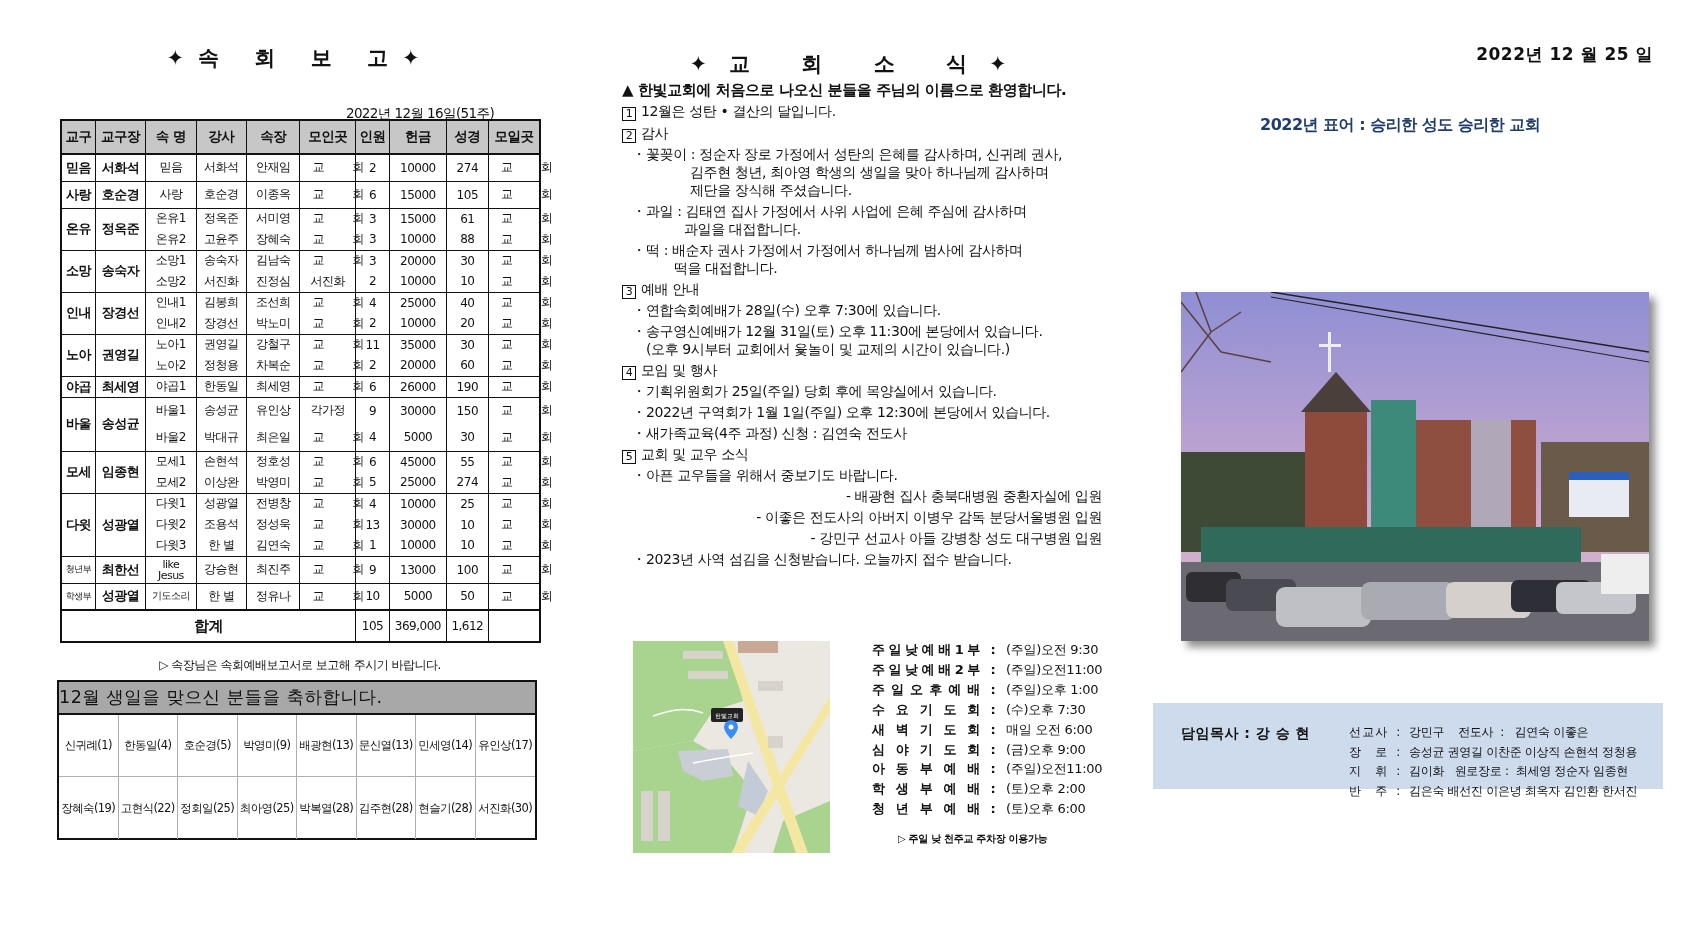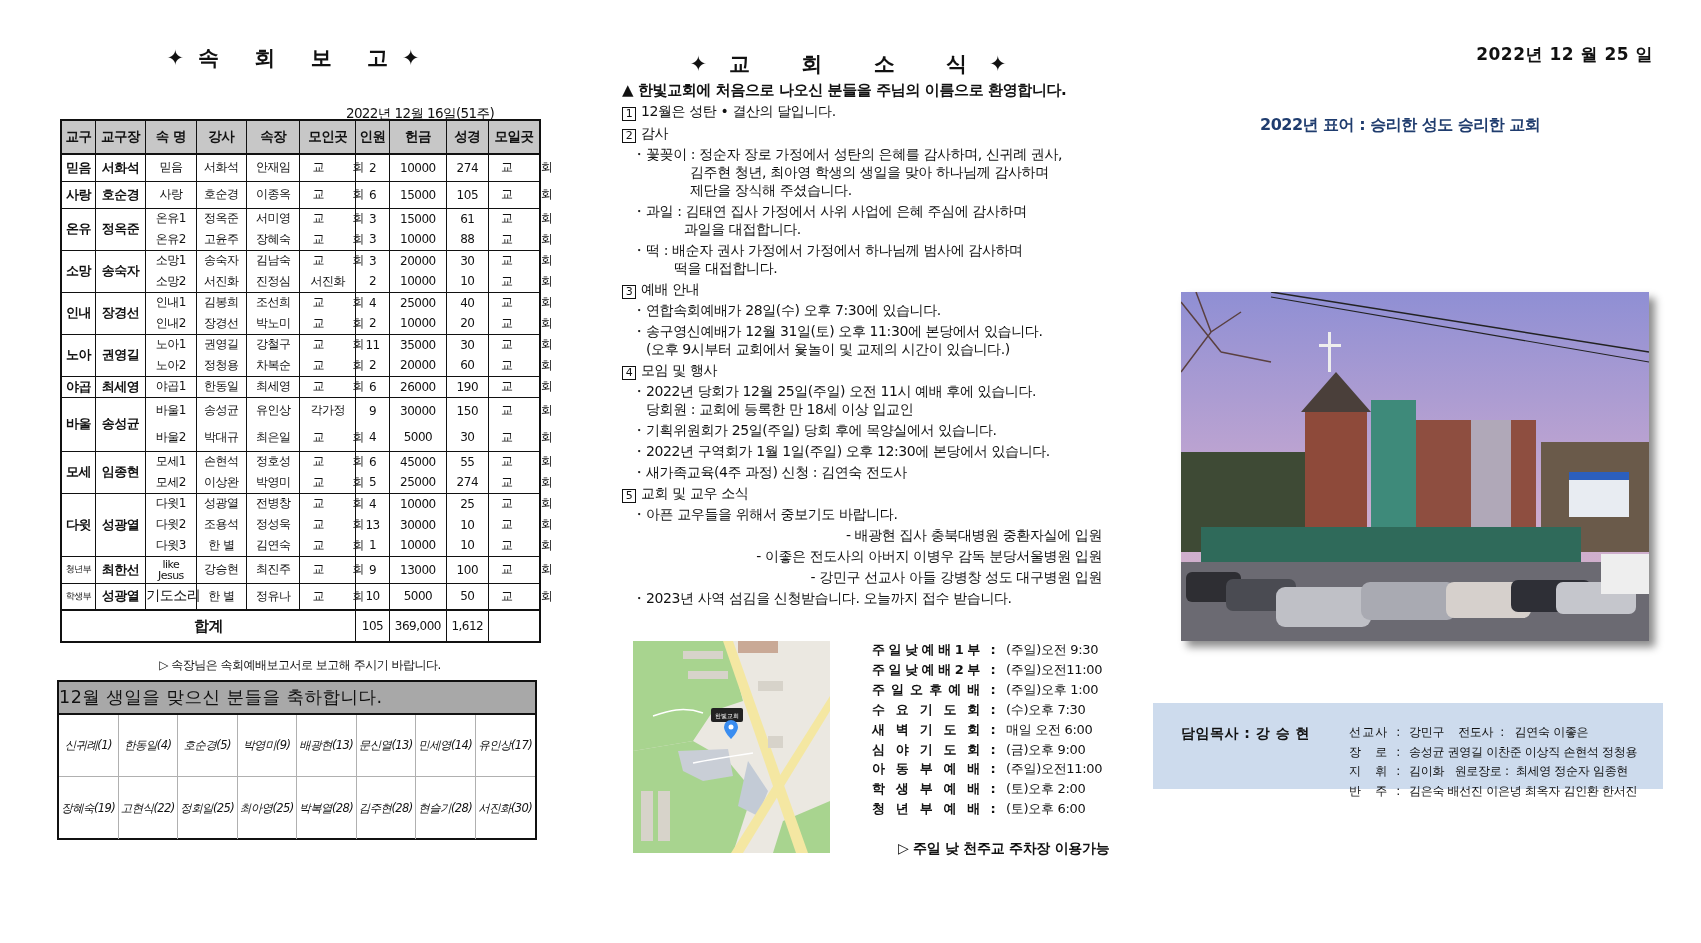--- a/index.html
+++ b/index.html
@@ -12,34 +12,34 @@
   .report-date { position: absolute; left: 300px; top: 94px; width: 240px; text-align: center;
     font-size: 13.5px; letter-spacing: -0.6px; margin-top: 11px; }
   table.report { position: absolute; left: 60px; top: 119px; width: 481px; border-collapse: collapse;
     border: 2.5px solid #111; font-size: 12px; letter-spacing: -0.5px; table-layout: fixed; }
   table.report th { background: #c7c7c7; font-weight: bold; font-size: 13.5px; height: 34px;
     border: 1px solid #111; border-bottom: 2.5px solid #111; }
   table.report td { text-align: center; height: 21px; border-left: 1px solid #111; border-right: 1px solid #111; padding: 0; white-space: nowrap; }
   table.report tr.grp-start td { border-top: 1px solid #111; }
   table.report tr.tall td { height: 27px; }
   table.report td.grp { font-size: 13px; font-weight: bold; }
-  table.report td.small { font-size: 14px; margin-left: 22px; }
+  table.report td.small { font-size: 10px; margin-left: 22px; }
   table.report td.tiny { font-size: 9px; }
   table.report td.jesus { font-size: 11px; line-height: 11px; }
   table.report tr.total td { height: 32px; border-top: 2px solid #111; font-size: 12px; }
   table.report tr.total td.total-label { font-size: 15px; font-weight: bold; }
   .gyohoe { letter-spacing: 12px; padding-left: 12px; }
   .report-note { position: absolute; left: 60px; top: 657px; width: 480px; text-align: center; font-size: 12px; letter-spacing: -0.5px; }
 
   .bday { position: absolute; left: 57px; top: 680px; width: 480px; height: 160px; border: 2.5px solid #111; }
   .bday-head { height: 33px; background: #a8a8a8; border-bottom: 2px solid #111; text-align: left;
     font-size: 17.5px; line-height: 31px; letter-spacing: 0.5px; }
   .bday-grid { display: grid; grid-template-columns: repeat(8, 1fr); grid-template-rows: 62px 62px; }
   .bday-grid div { border-right: 1px solid #b0b0b0; border-bottom: 1px solid #b0b0b0; display: flex;
-    align-items: center; justify-content: center; font-size: 11.5px; letter-spacing: -0.6px; white-space: nowrap; font-style: italic; }
+    align-items: center; justify-content: center; font-size: 11.5px; letter-spacing: -0.6px; white-space: nowrap; }
   .bday-grid div:nth-child(8n) { border-right: none; }
   .bday-grid div:nth-child(n+9) { border-bottom: none; }
 
   
   .news-title { position: absolute; left: 622px; top: 50px; width: 474px; text-align: center;
     font-size: 21px; font-weight: bold; letter-spacing: 22px; }
   .news { position: absolute; left: 622px; top: 81px; width: 480px; font-size: 14px; letter-spacing: -0.4px; line-height: 18px; }
   .news .welcome { font-weight: bold; font-size: 15px; margin-bottom: 3px; }
   .news .sec { margin-top: 3px; margin-bottom: 2px; }
   .news .sec .num { display: inline-block; width: 14px; height: 14px; border: 1px solid #111; font-size: 11px;
@@ -51,21 +51,21 @@
   .news .ind20 { padding-left: 52px; }
   .news .ind10 { padding-left: 42px; }
   .news .ind2 { padding-left: 14px; }
   .news .dash { padding-left: 10px; margin-bottom: 3px; text-align: right; }
 
   .map { position: absolute; left: 633px; top: 641px; width: 197px; height: 212px; background: #e8e6e1; overflow: hidden; }
   .schedule { position: absolute; left: 872px; top: 640px; width: 240px; font-size: 13px; line-height: 19.9px; letter-spacing: -0.3px; }
   .schedule .row { display: flex; }
   .schedule .lbl { width: 108px; font-weight: bold; display: flex; justify-content: space-between; }
   .schedule .colon { width: 26px; text-align: center; font-weight: bold; }
-  .schedule .parking { margin-top: 20px; padding-left: 26px; font-weight: bold; font-size: 14px; }
+  .schedule .parking { margin-top: 10px; padding-left: 26px; font-weight: bold; font-size: 10px; }
 
   
   .issue-date { position: absolute; left: 1400px; top: 43px; width: 253px; text-align: right;
     font-size: 17px; font-weight: bold; letter-spacing: 0.5px; }
   .motto { position: absolute; left: 1260px; top: 115px; width: 380px; font-size: 16px; font-weight: bold; color: #1f3c6e; letter-spacing: -0.5px; }
   .photo { position: absolute; left: 1181px; top: 292px; width: 468px; height: 349px; box-shadow: 6px 6px 8px rgba(0,0,0,0.45); overflow: hidden; }
   .staff { position: absolute; left: 1153px; top: 703px; width: 510px; height: 86px; background: #cddbed; }
   .pastor { position: absolute; left: 28px; top: 22px; font-size: 14px; font-weight: bold; letter-spacing: 0.5px; }
   .staff-list { position: absolute; left: 196px; top: 20px; font-size: 12px; line-height: 19.5px; letter-spacing: -0.3px; }
   .staff-list .srow { display: flex; white-space: nowrap; }
@@ -385,22 +385,20 @@
     <span class="bullet">・</span><span>떡 : 배순자 권사 가정에서 가정에서 하나님께 범사에 감사하며</span>
     <span class="cont ind10">떡을 대접합니다.</span>
   </div>
 
   <div class="sec"><span class="num">3</span><span>예배 안내</span></div>
   <div class="item"><span class="bullet">・</span><span>연합속회예배가 28일(수) 오후 7:30에 있습니다.</span></div>
   <div class="item"><span class="bullet">・</span><span>송구영신예배가 12월 31일(토) 오후 11:30에 본당에서 있습니다.</span>
     <span class="cont ind2">(오후 9시부터 교회에서 윷놀이 및 교제의 시간이 있습니다.)</span></div>
 
   <div class="sec"><span class="num">4</span><span>모임 및 행사</span></div>
-  <div class="item"><span class="bullet">・</span><span>2022년 당회가 12월 25일(주일) 오전 11시 예배 후에 있습니다.</span>
-    <span class="cont ind2">당회원 : 교회에 등록한 만 18세 이상 입교인</span></div>
   <div class="item"><span class="bullet">・</span><span>기획위원회가 25일(주일) 당회 후에 목양실에서 있습니다.</span></div>
   <div class="item"><span class="bullet">・</span><span>2022년 구역회가 1월 1일(주일) 오후 12:30에 본당에서 있습니다.</span></div>
   <div class="item"><span class="bullet">・</span><span>새가족교육(4주 과정) 신청 : 김연숙 전도사</span></div>
 
   <div class="sec"><span class="num">5</span><span>교회 및 교우 소식</span></div>
   <div class="item"><span class="bullet">・</span><span>아픈 교우들을 위해서 중보기도 바랍니다.</span></div>
   <div class="dash">- 배광현 집사 충북대병원 중환자실에 입원</div>
   <div class="dash">- 이좋은 전도사의 아버지 이병우 감독 분당서울병원 입원</div>
   <div class="dash">- 강민구 선교사 아들 강병창 성도 대구병원 입원</div>
   <div class="item"><span class="bullet">・</span><span>2023년 사역 섬김을 신청받습니다. 오늘까지 접수 받습니다.</span></div>

